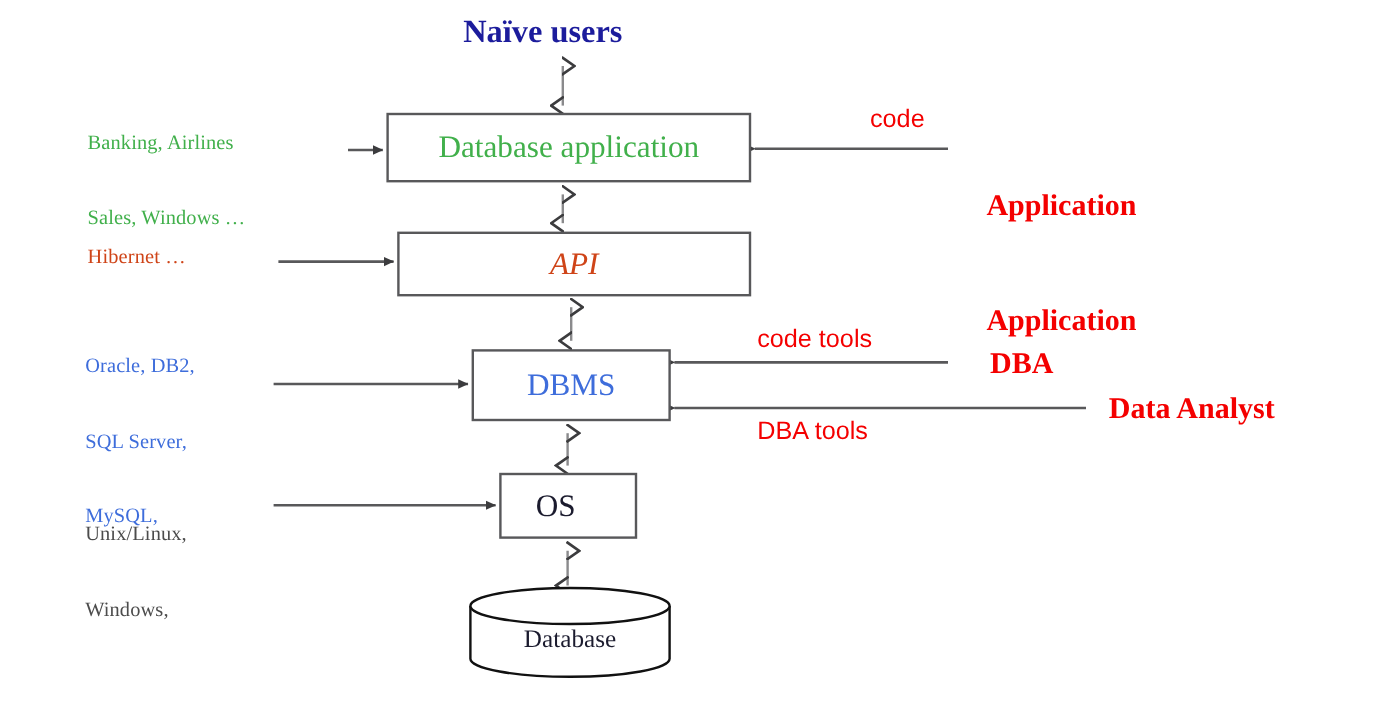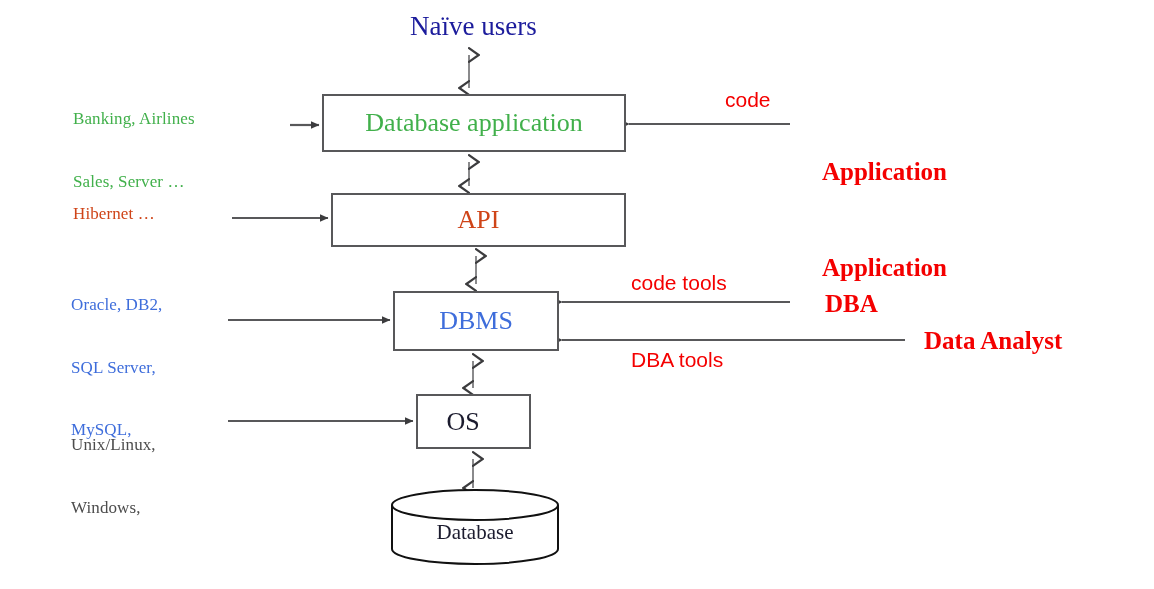--- a/index.html
+++ b/index.html
@@ -95,24 +95,23 @@
   
   .edge-label {
     font-family: "Liberation Sans", "DejaVu Sans", sans-serif;
     font-size: 21px;
     color: #f40000;
     white-space: nowrap;
   }
   
   .title-naive {
     font-size: 27px;
-    font-weight: normal;
+    font-weight: bold;
     color: #1c1c9c;
     white-space: nowrap;
-    margin-left: 24px;
   }
 </style>
 </head>
 <body>
 
 <div id="diagram-root">
 
   <svg class="layer" viewBox="0 0 1154 589">
     <defs>
       <marker id="arrow-r" markerWidth="9" markerHeight="9" refX="8.2" refY="4.5" orient="auto" markerUnits="userSpaceOnUse">
@@ -151,28 +150,28 @@
 
     <g>
       <path class="cyl-body" d="M 392,505 L 392,549 A 83,15 0 0 0 558,549 L 558,505"></path>
       <ellipse class="cyl-top" cx="475" cy="505" rx="83" ry="15"></ellipse>
     </g>
   </svg>
 
   <div class="txt title-naive" style="left:386px; top:10px;">Naïve users</div>
 
   <div class="box-caption cap-green" style="left:323px; top:95px; width:302px; height:56px;">Database application</div>
-  <div class="box-caption cap-orange" style="left:332px; top:194px; width:293px; height:52px;">API</div>
+  <div class="box-caption cap-orange" style="left:332px; top:194px; width:293px; height:52px;font-style:italic;">API</div>
   <div class="box-caption cap-blue" style="left:394px; top:292px; width:164px; height:58px;">DBMS</div>
   <div class="box-caption cap-dark" style="left:417px; top:395px; width:92px; height:53px;">OS</div>
   <div class="box-caption cap-db" style="left:392px; top:510px; width:166px; height:44px;">Database</div>
 
   <div class="txt side-label lbl-green" style="left:61px; top:68px;">
     <div>Banking, Airlines</div>
-    <div>Sales, Server …</div>
+    <div>Sales, Windows …</div>
   </div>
 
   <div class="txt side-label lbl-orange" style="left:61px; top:163px;">
     <div>Hibernet …</div>
   </div>
 
   <div class="txt side-label lbl-blue" style="left:59px; top:254px;">
     <div>Oracle, DB2,</div>
     <div>SQL Server,</div>
     <div>MySQL,</div>

